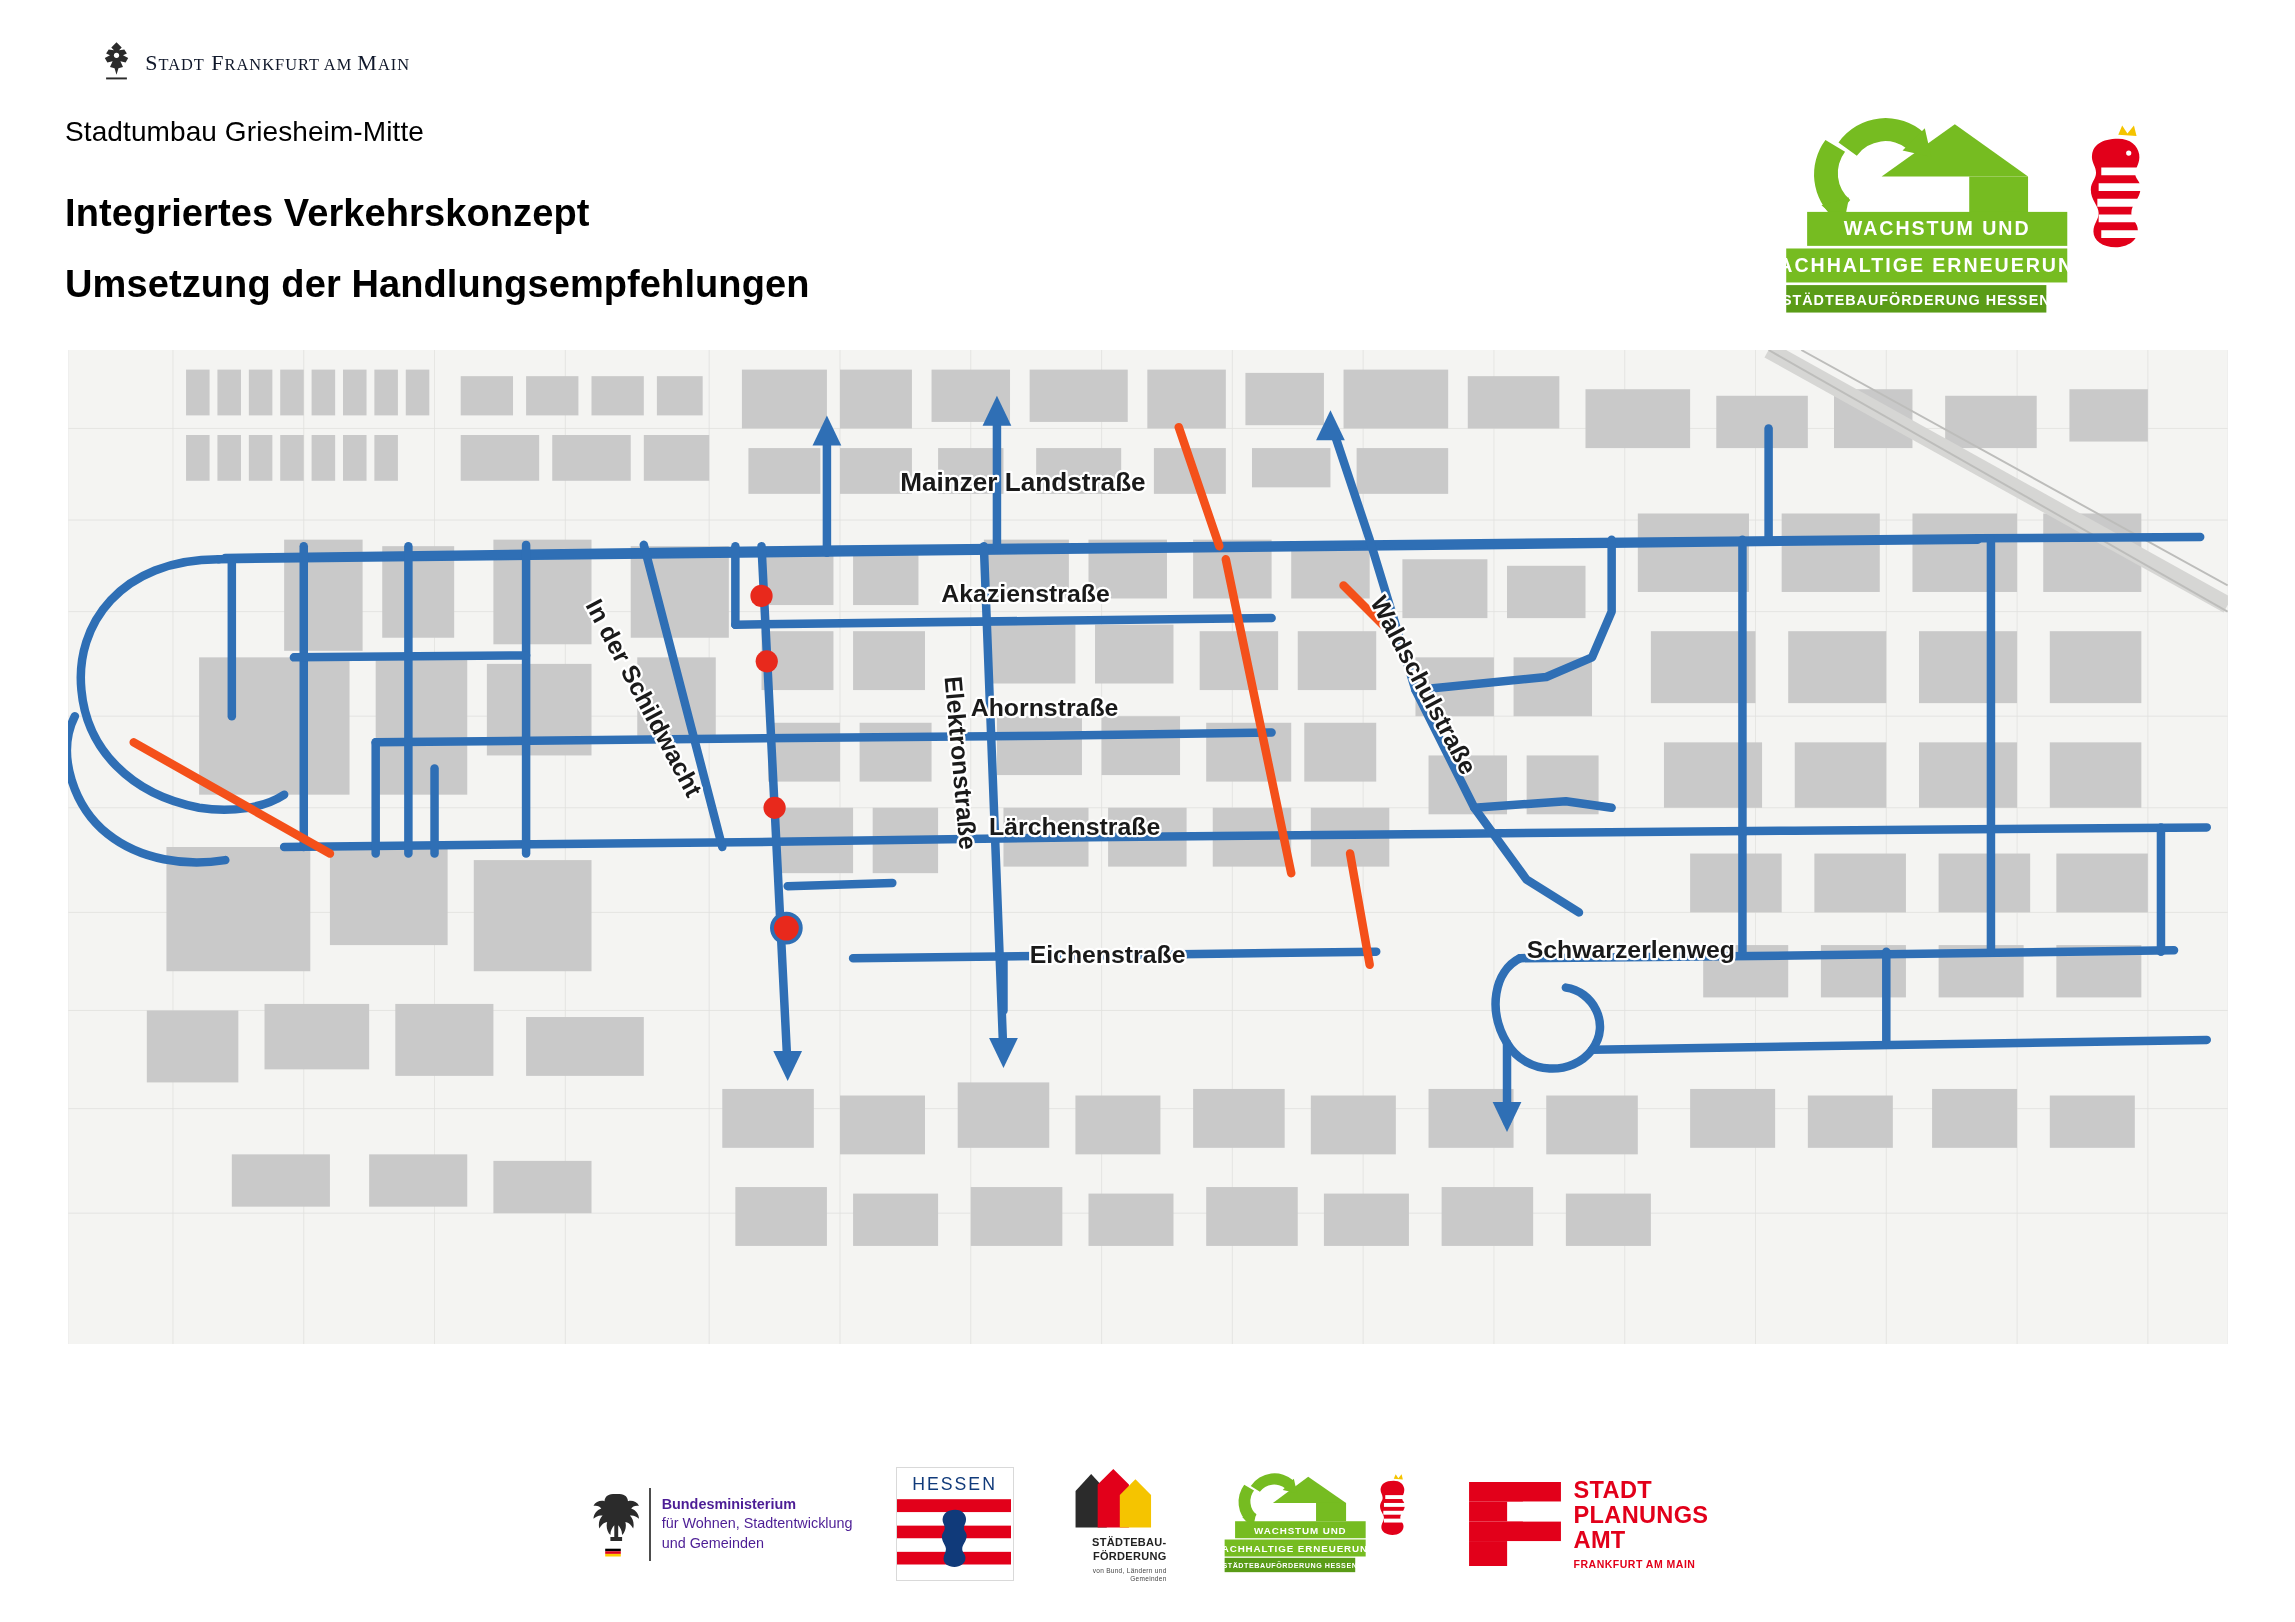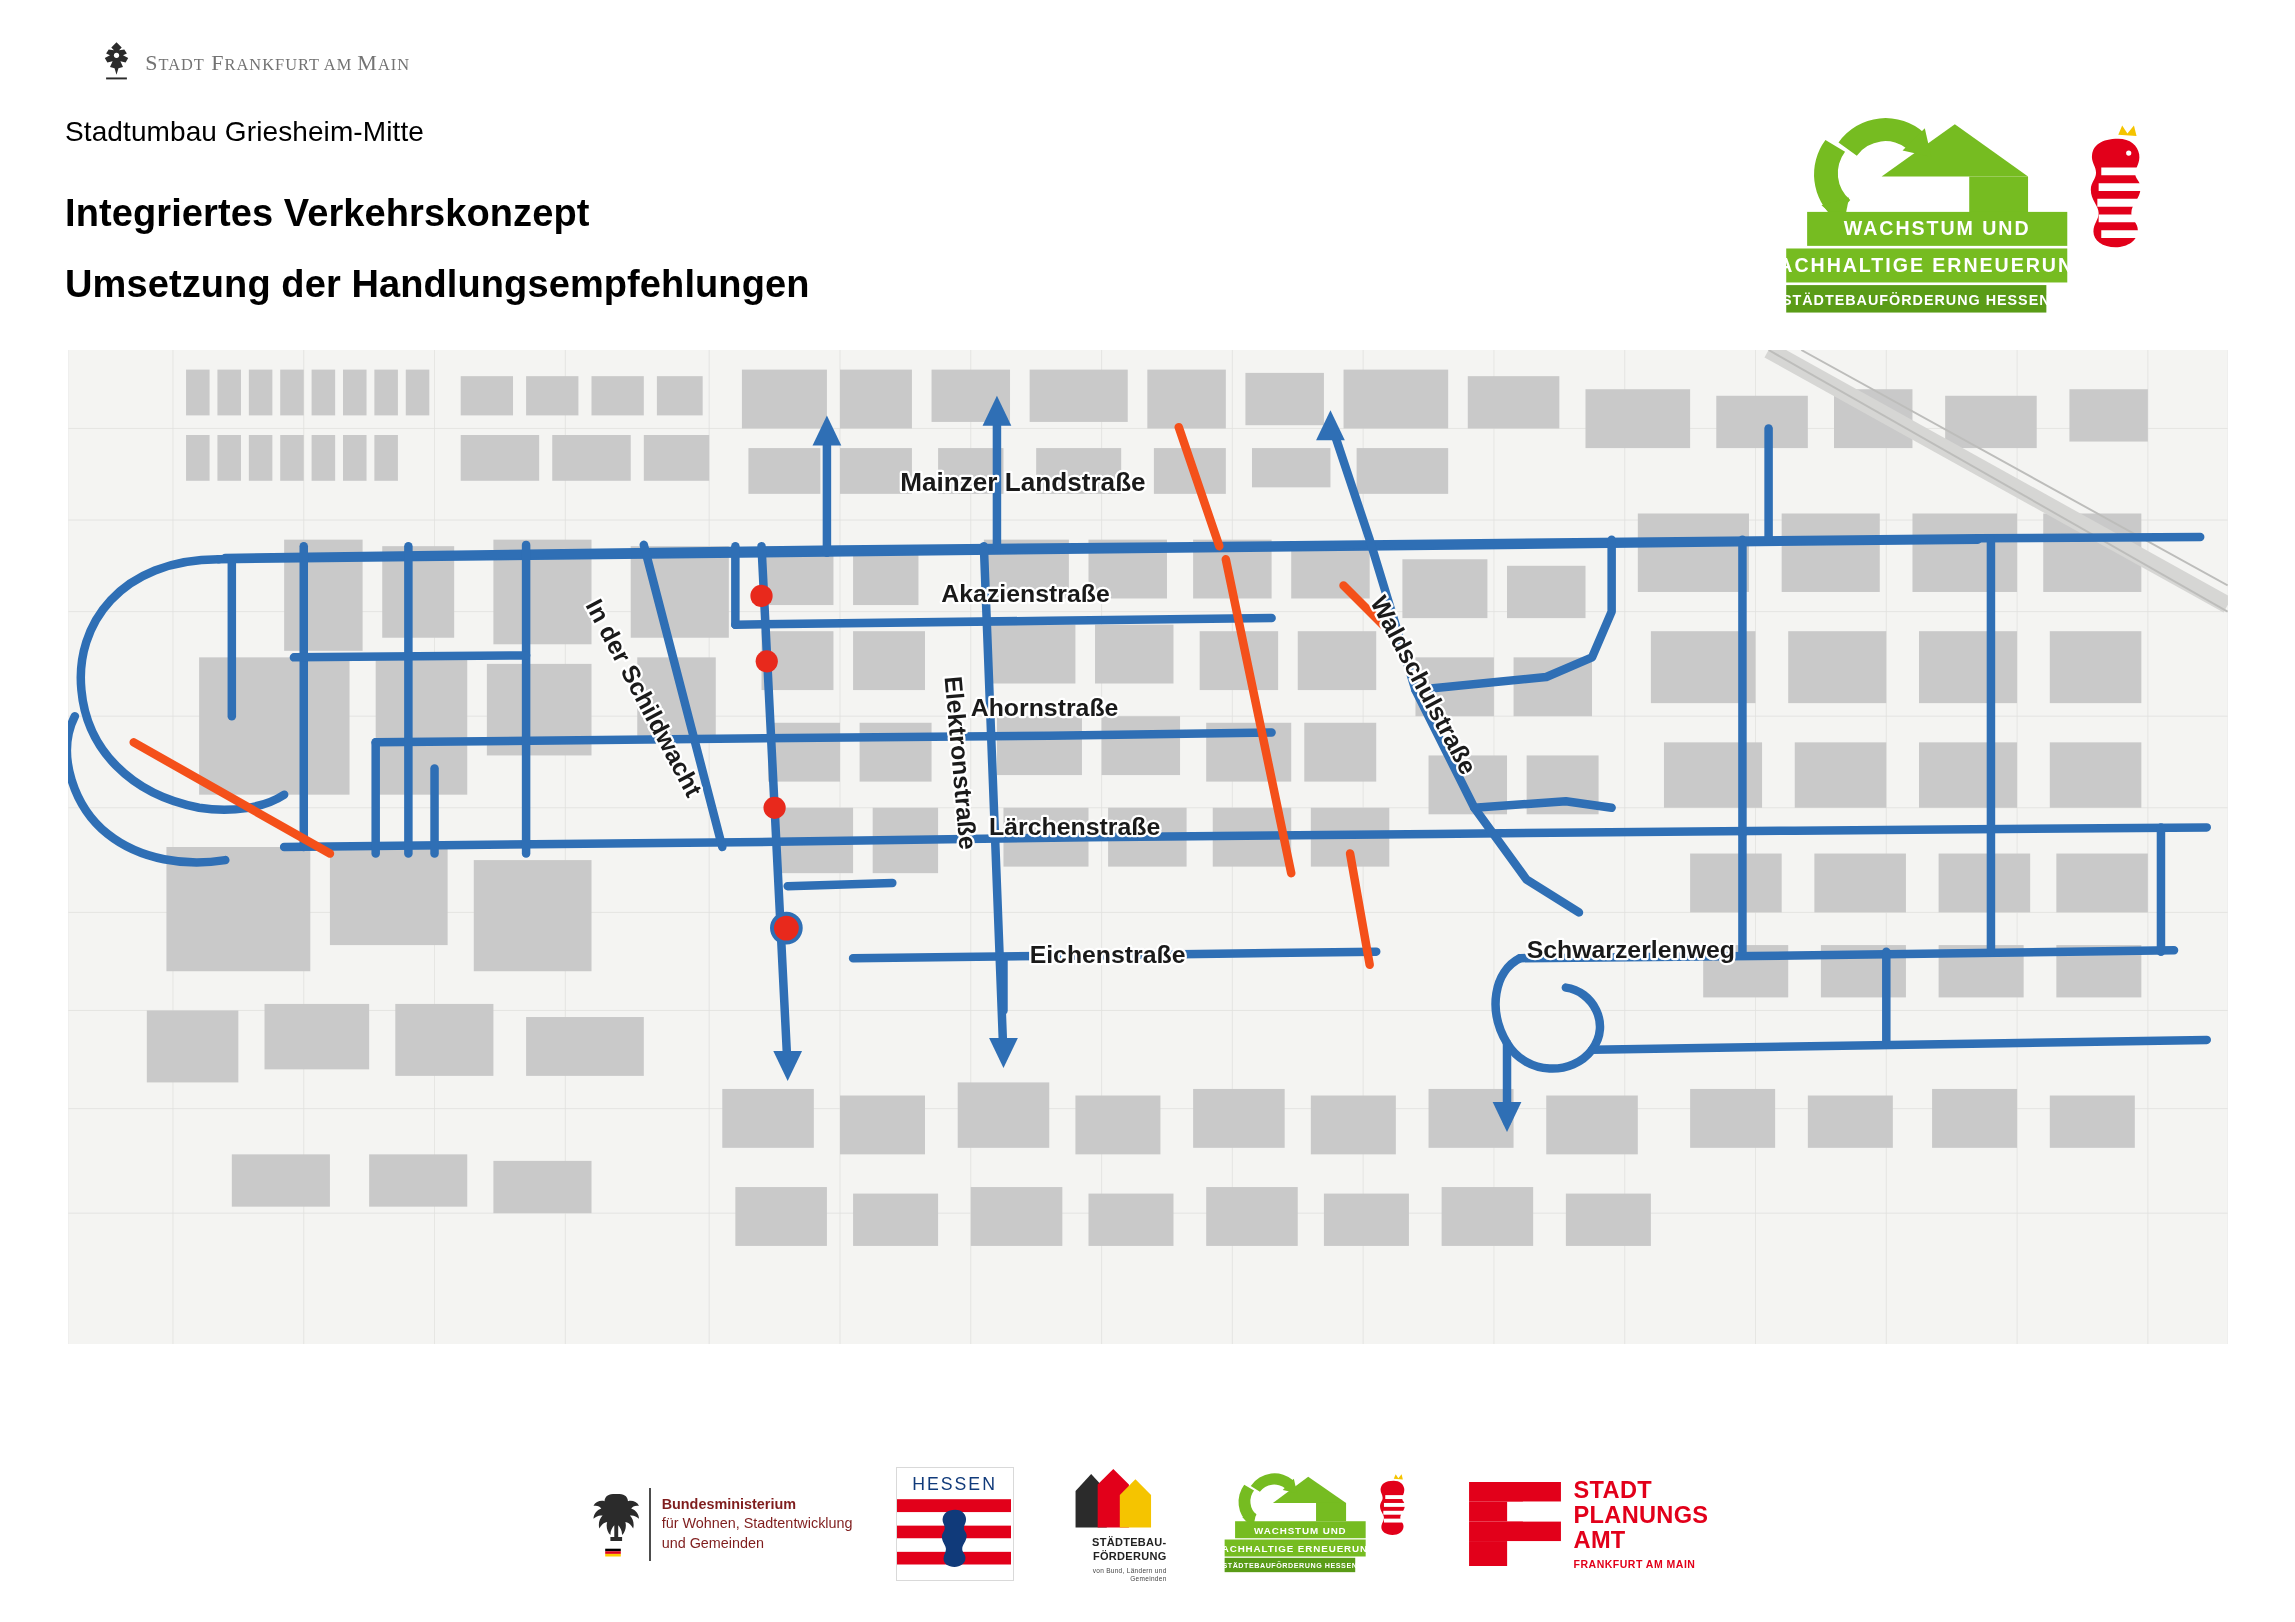--- a/index.html
+++ b/index.html
@@ -25,21 +25,21 @@
     gap: 9.2px;
   }
   #city-logo .crest {
     width: 39px;
     height: 43px;
   }
   #city-logo .city-name {
     font-family: "Liberation Serif", serif;
     font-size: 22px;
     letter-spacing: 1px;
-    color: #737373;
+    color: #0f172a;
     white-space: nowrap;
   }
   #city-logo .city-name .small {
     font-size: 16.4px;
   }
 
   #title-block {
     position: absolute;
     left: 65px;
     top: 116px;
@@ -123,21 +123,21 @@
     gap: 10.5px;
   }
   #bmwsb .bar {
     width: 2px;
     height: 73px;
     background: #4d4d4d;
   }
   #bmwsb .txt {
     font-size: 14.4px;
     line-height: 1.32;
-    color: #7f1d1d;
+    color: #4c1d95;
   }
   #bmwsb .txt b { font-weight: bold; }
 
   #hessen-logo {
     width: 116px;
     border: 1.3px solid #d9d9d9;
     background: #fff;
   }
   #hessen-logo .hl-top {
     font-size: 17.7px;

